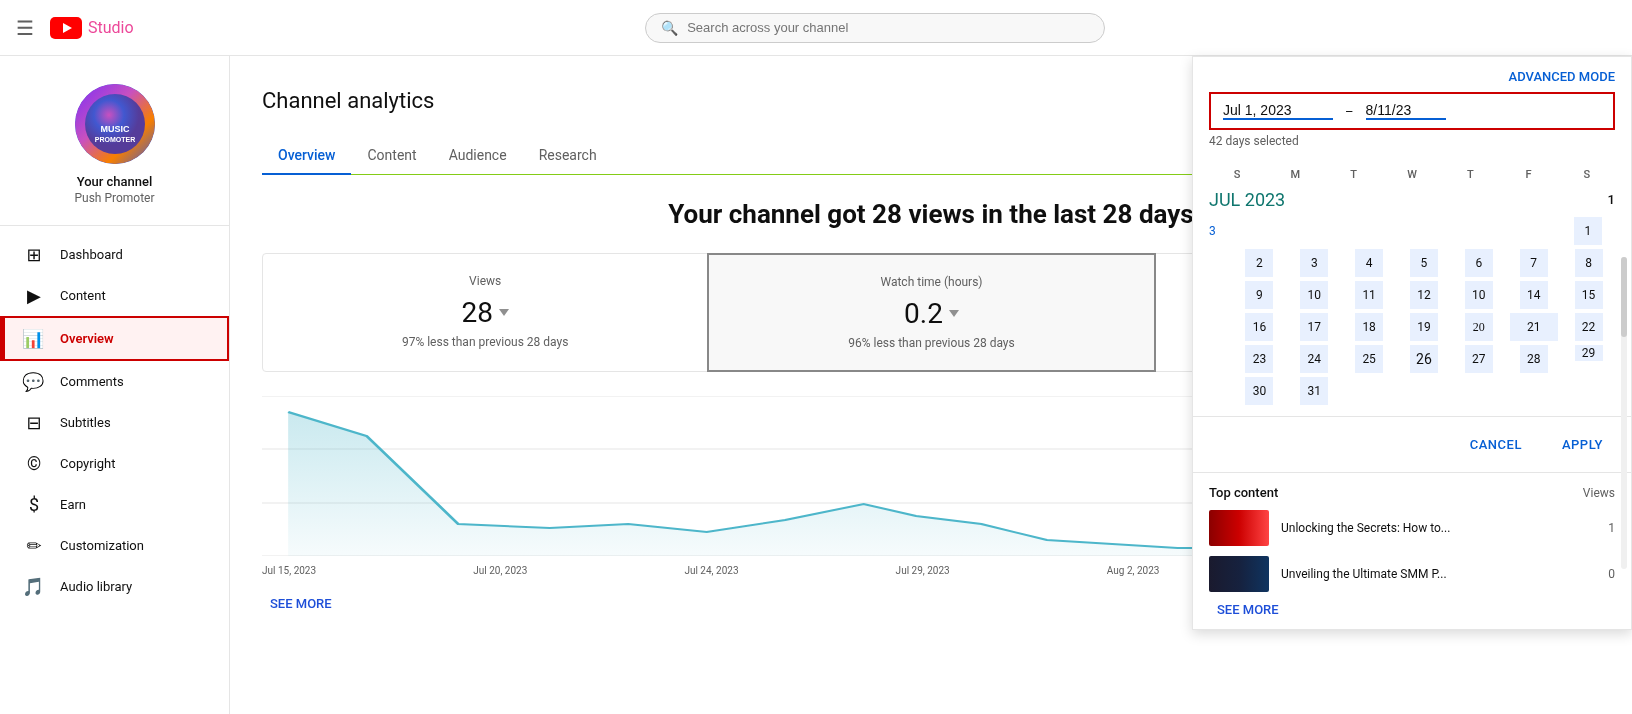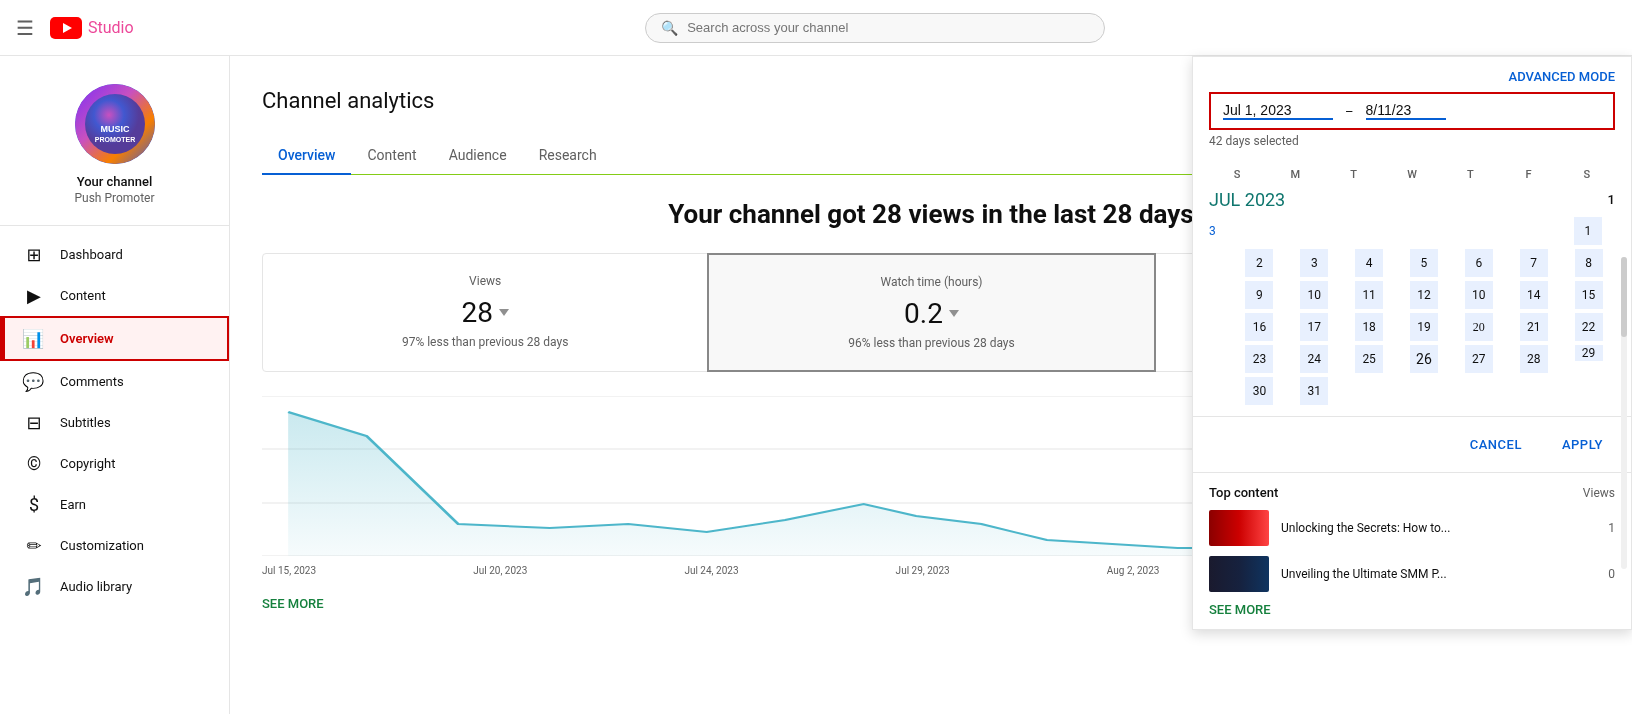--- a/index.html
+++ b/index.html
@@ -101,21 +101,21 @@
       flex-direction: column; justify-content: space-between; align-items: flex-end;
       padding-right: 4px; font-size: 11px; color: #606060; width: 30px;
     }
     .chart-svg-wrap { position: absolute; left: 0; right: 30px; top: 0; bottom: 20px; }
     .chart-x-labels {
       position: absolute; left: 0; right: 30px; bottom: 0; height: 20px;
       display: flex; justify-content: space-between; align-items: flex-end;
       font-size: 10px; color: #606060;
     }
 
-    .see-more { color: #15803d; font-size: 13px; font-weight: 500; cursor: pointer; margin-top: 8px; display: inline-block; }
+    .see-more { color: #1d4ed8; font-size: 13px; font-weight: 500; cursor: pointer; margin-top: 8px; display: inline-block; margin-left: 8px; }
 
     
     .date-picker-panel {
       position: fixed; right: 0; top: 56px;
       width: 440px; background: #fff; border: 1px solid #e5e5e5;
       box-shadow: 0 4px 12px rgba(0,0,0,0.15); z-index: 200;
       padding: 0;
     }
     .advanced-mode-btn {
       text-align: right; padding: 12px 16px 0;
@@ -375,21 +375,21 @@
           </div>
         </div>
         <div style="display: flex; align-items: center; margin-bottom: 2px;">
           <span style="font-size: 12px; color: rgb(6, 95, 212); margin-right: 8px; min-width: 16px; text-align: right;"></span>
           <div style="display: grid; grid-template-columns: repeat(7, 1fr); gap: 2px; flex: 1 1 0%;">
             <div style="font-size: 12px; text-align: center; padding: 5px 2px; width: 28px; height: 28px; display: flex; align-items: center; justify-content: center; margin: 1px auto; cursor: pointer; background: rgb(232, 240, 254);">16</div>
             <div style="font-size: 12px; text-align: center; padding: 5px 2px; width: 28px; height: 28px; display: flex; align-items: center; justify-content: center; margin: 1px auto; cursor: pointer; background: rgb(232, 240, 254);">17</div>
             <div style="font-size: 12px; text-align: center; padding: 5px 2px; width: 28px; height: 28px; display: flex; align-items: center; justify-content: center; margin: 1px auto; cursor: pointer; background: rgb(232, 240, 254);">18</div>
             <div style="font-size: 12px; text-align: center; padding: 5px 2px; width: 28px; height: 28px; display: flex; align-items: center; justify-content: center; margin: 1px auto; cursor: pointer; background: rgb(232, 240, 254);">19</div>
             <div style="font-size: 12px; text-align: center; padding: 5px 2px; width: 28px; height: 28px; display: flex; align-items: center; justify-content: center; margin: 1px auto; cursor: pointer; background: rgb(232, 240, 254); font-family: Liberation Serif, serif;">20</div>
-            <div style="font-size: 12px; text-align: center; padding: 5px 2px; width: 28px; height: 28px; display: flex; align-items: center; justify-content: center; margin: 1px auto; cursor: pointer; background: rgb(232, 240, 254);">21</div>
+            <div style="font-size: 12px; text-align: center; padding: 5px 2px; width: 48px; height: 28px; display: flex; align-items: center; justify-content: center; margin: 1px auto; cursor: pointer; background: rgb(232, 240, 254);">21</div>
             <div style="font-size: 12px; text-align: center; padding: 5px 2px; width: 28px; height: 28px; display: flex; align-items: center; justify-content: center; margin: 1px auto; cursor: pointer; background: rgb(232, 240, 254);">22</div>
           </div>
         </div>
         <div style="display: flex; align-items: center; margin-bottom: 2px;">
           <span style="font-size: 12px; color: rgb(6, 95, 212); margin-right: 8px; min-width: 16px; text-align: right;"></span>
           <div style="display: grid; grid-template-columns: repeat(7, 1fr); gap: 2px; flex: 1 1 0%;">
             <div style="font-size: 12px; text-align: center; padding: 5px 2px; width: 28px; height: 28px; display: flex; align-items: center; justify-content: center; margin: 1px auto; cursor: pointer; background: rgb(232, 240, 254);">23</div>
             <div style="font-size: 12px; text-align: center; padding: 5px 2px; width: 28px; height: 28px; display: flex; align-items: center; justify-content: center; margin: 1px auto; cursor: pointer; background: rgb(232, 240, 254);">24</div>
             <div style="font-size: 12px; text-align: center; padding: 5px 2px; width: 28px; height: 28px; display: flex; align-items: center; justify-content: center; margin: 1px auto; cursor: pointer; background: rgb(232, 240, 254);">25</div>
             <div style="font-size: 14px; text-align: center; padding: 5px 2px; width: 28px; height: 28px; display: flex; align-items: center; justify-content: center; margin: 1px auto; cursor: pointer; background: rgb(232, 240, 254);">26</div>

